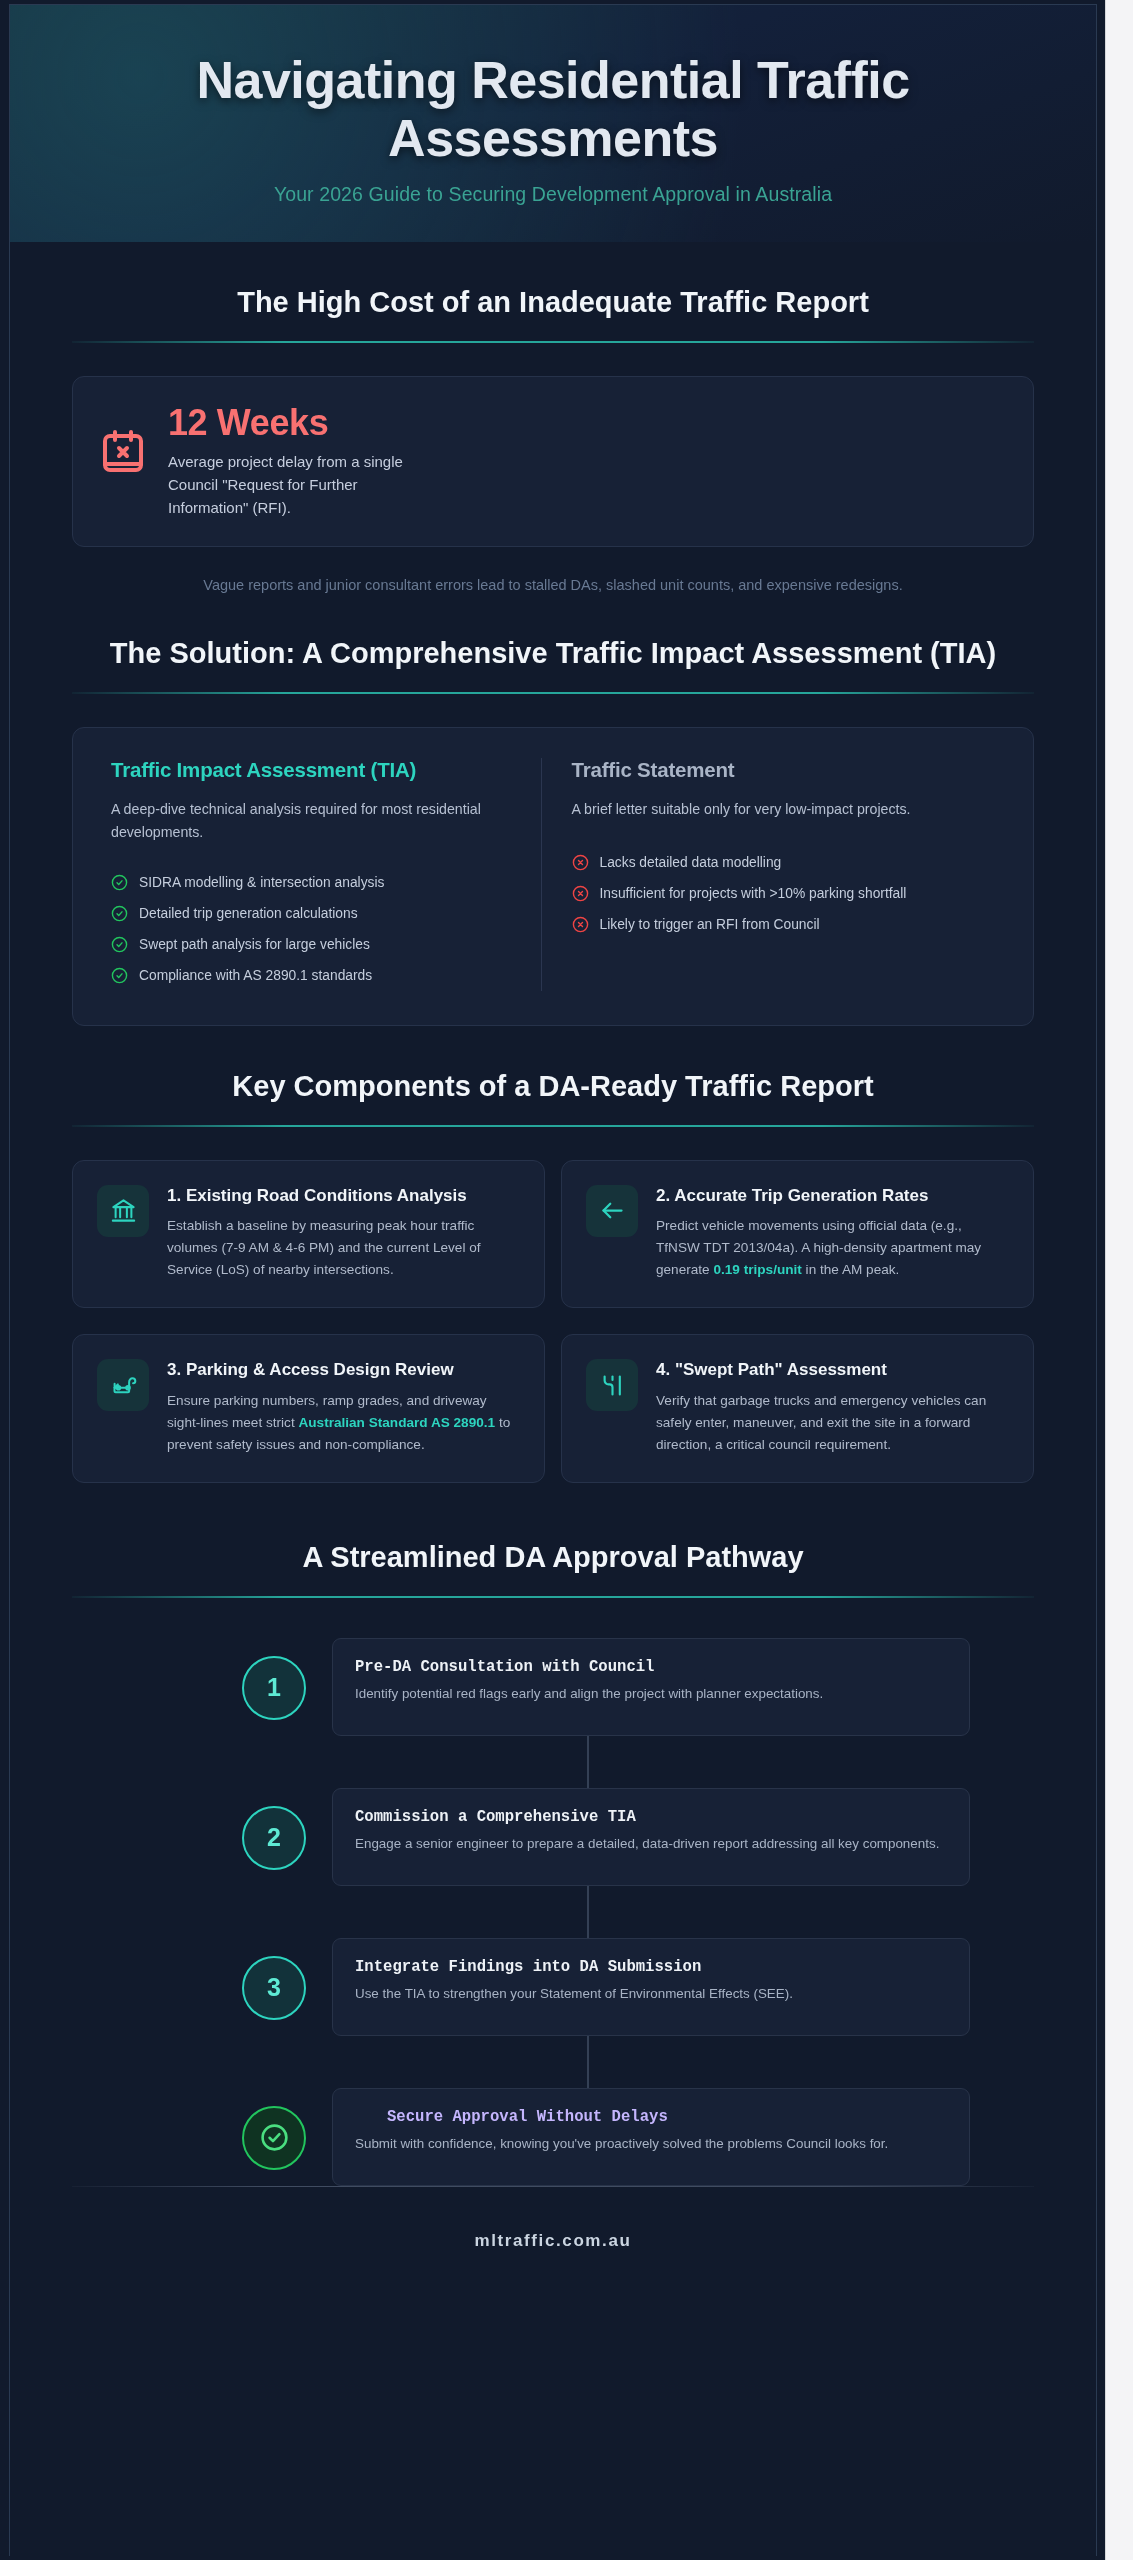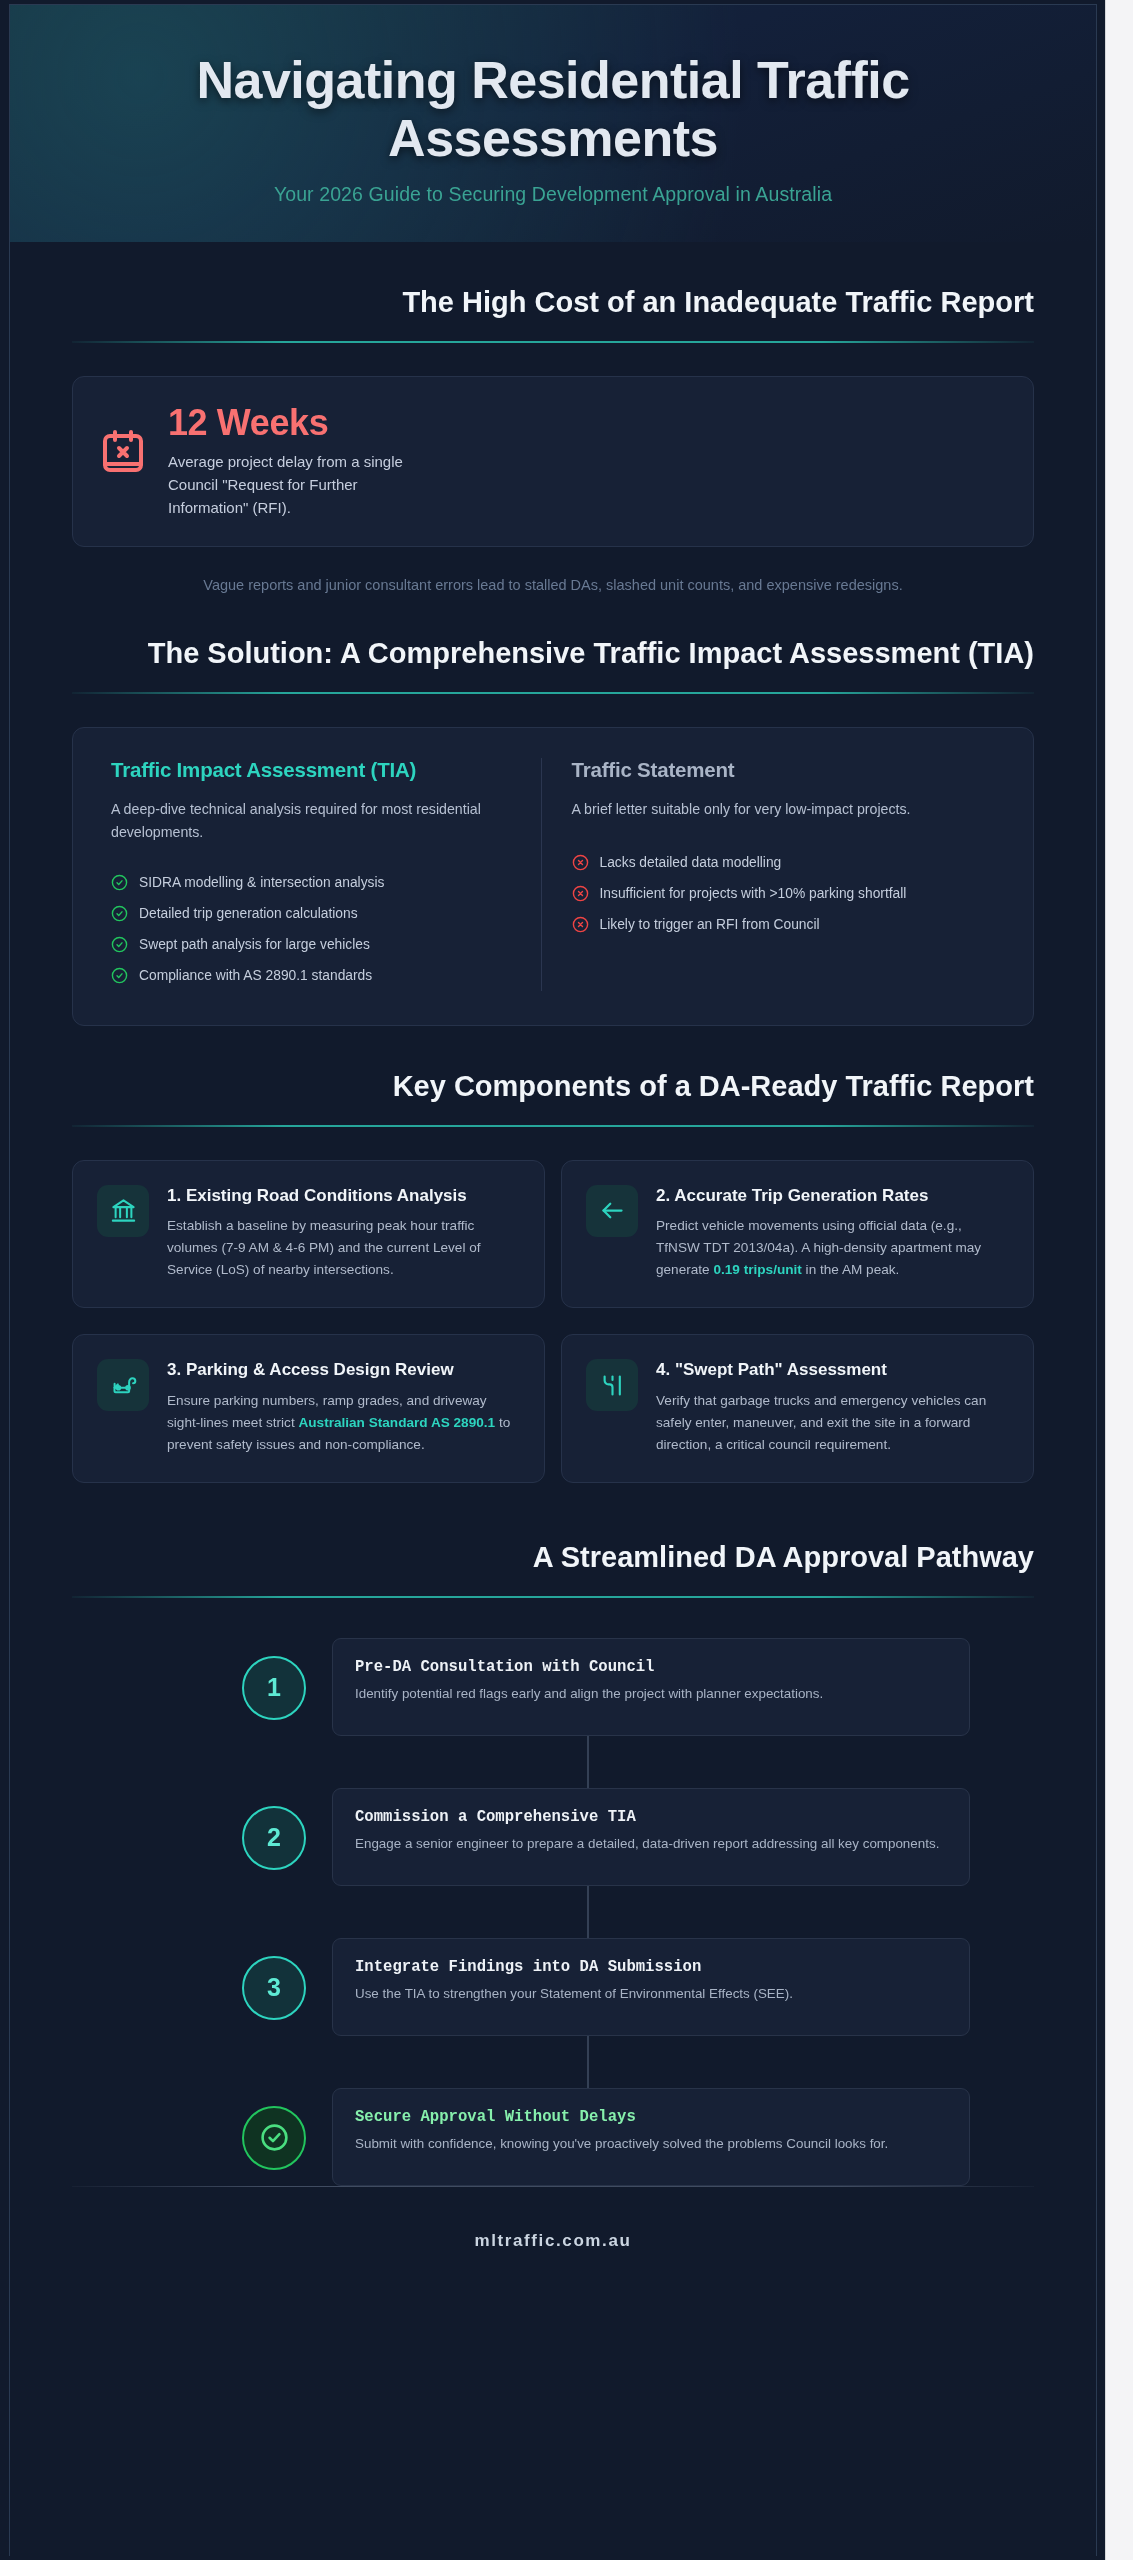--- a/index.html
+++ b/index.html
@@ -80,21 +80,21 @@
     text-align: center;
     font-size: 19.5px;
     color: #3aa393;
     letter-spacing: 0.1px;
   }
 
   
   .section { padding: 0 62px; }
 
   .sec-title {
-    text-align: right;
+    text-align: center;
     font-size: 29px;
     font-weight: bold;
     color: #f1f5f9;
     line-height: 1.3;
     padding-top: 42px;
   }
   .sec-rule {
     height: 2px;
     margin: 19px 0 0;
     background: linear-gradient(90deg,
@@ -259,21 +259,21 @@
     border-radius: 9px;
     padding: 19px 22px 21px;
     min-height: 98px;
   }
   .path-h {
     font-size: 15.6px;
     font-weight: bold;
     color: #eef2f7;
     font-family: Liberation Mono, monospace;
   }
-  .path-h.green { color: #86efac; }
+  .path-h.green { color: #c4b5fd; margin-left: 32px; }
   .path-d {
     margin-top: 7px;
     font-size: 13.4px;
     line-height: 1.6;
     color: #a8b3c5;
   }
   .path-connector {
     width: 2px;
     height: 52px;
     background: #344055;

